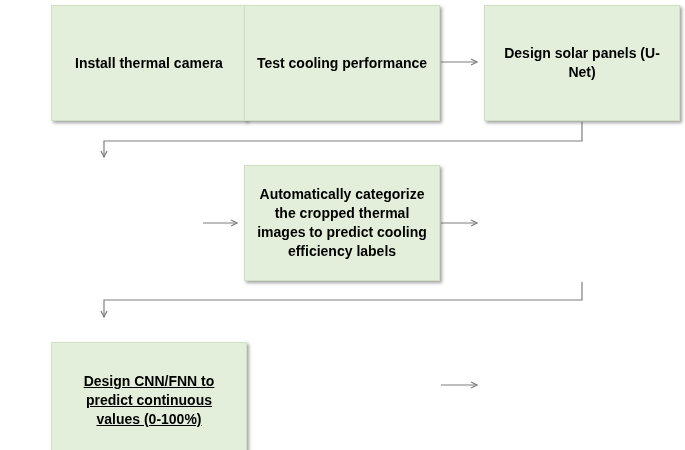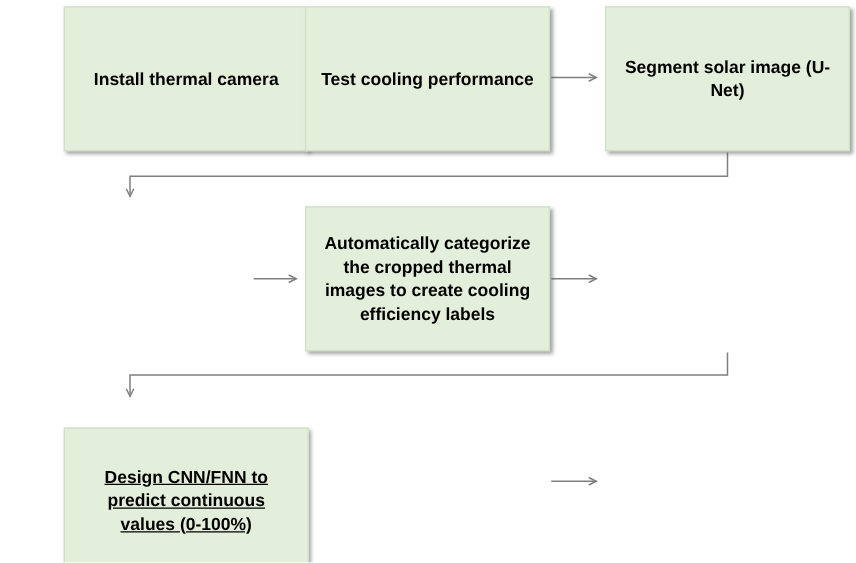--- a/index.html
+++ b/index.html
@@ -90,28 +90,28 @@
     <path class="connector" d="M441,385 L477,385" marker-end="url(#arrow)"></path>
   </svg>
 
   <div class="box r1 c1">
     <span class="label">Install thermal camera</span>
   </div>
   <div class="box r1 c2">
     <span class="label">Test cooling performance</span>
   </div>
   <div class="box r1 c3">
-    <span class="label">Segment solar image (U-
+    <span class="label">Design solar panels (U-
 Net)</span>
   </div>
 
   <div class="box r2 c2">
     <span class="label">Automatically categorize
 the cropped thermal
-images to create cooling
+images to predict cooling
 efficiency labels</span>
   </div>
 
   <div class="box r3 c1">
     <span class="label">Design CNN/FNN to
 predict continuous
 values (0-100%)</span>
   </div>
 
 </div>

